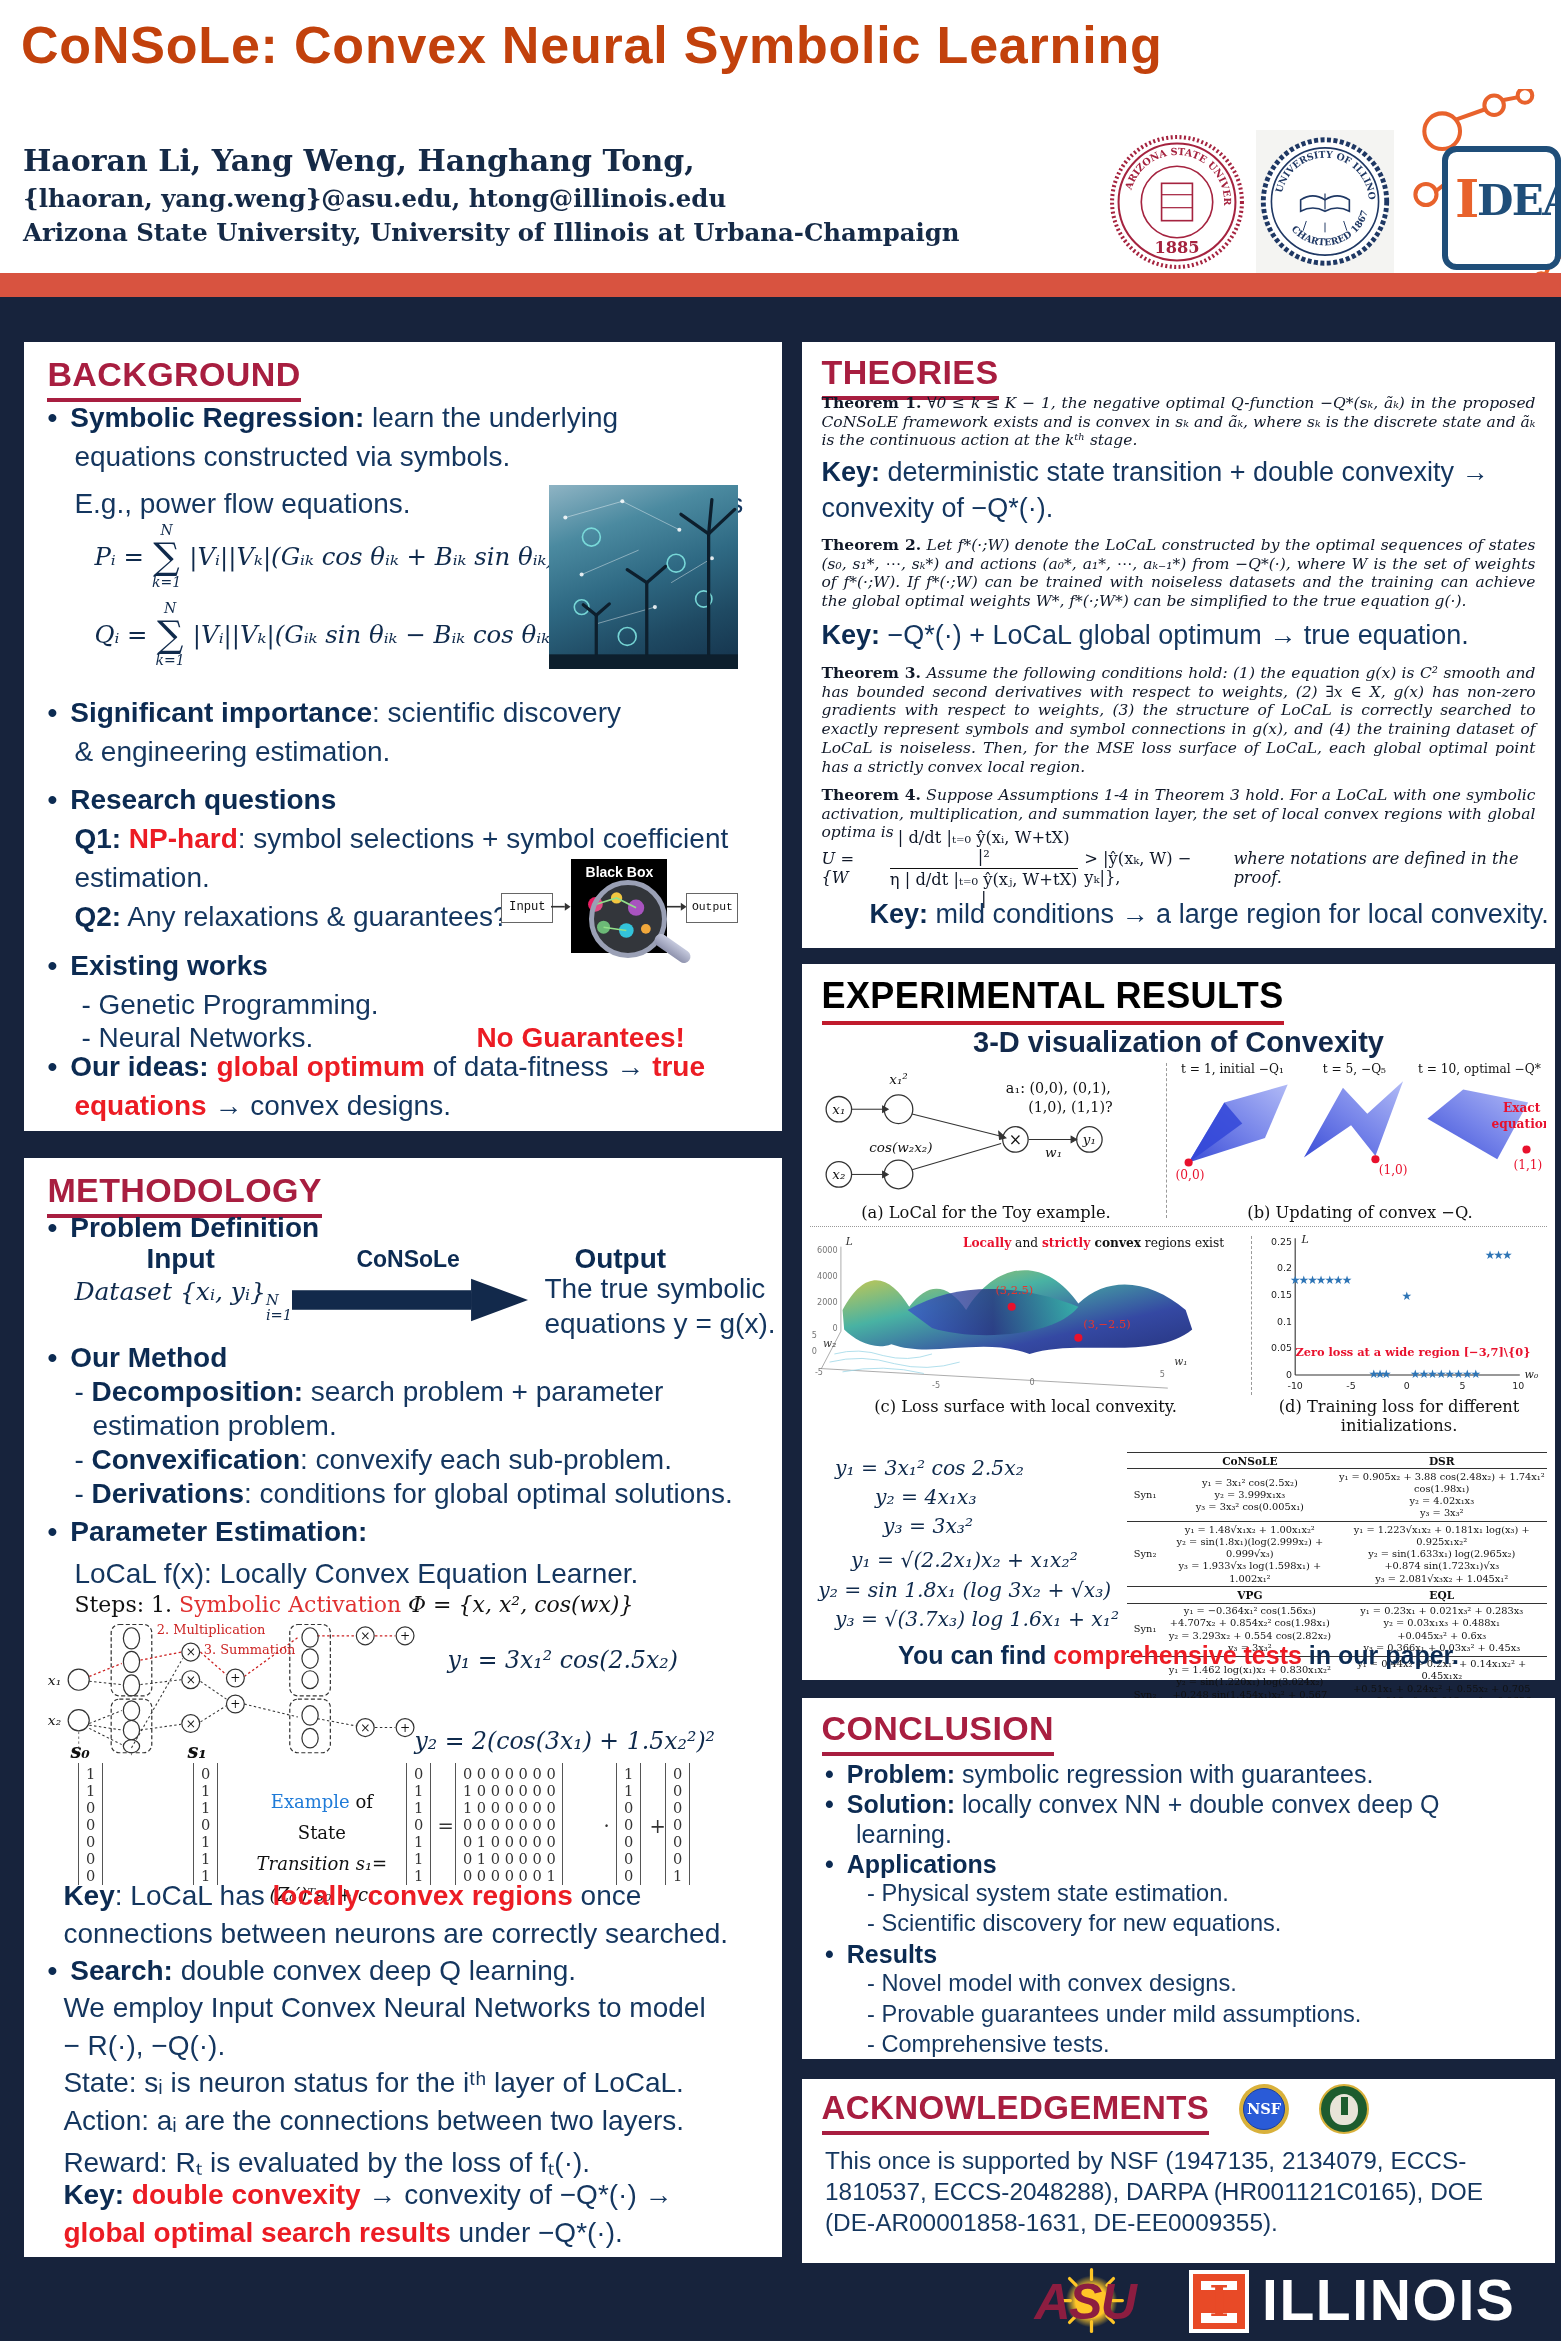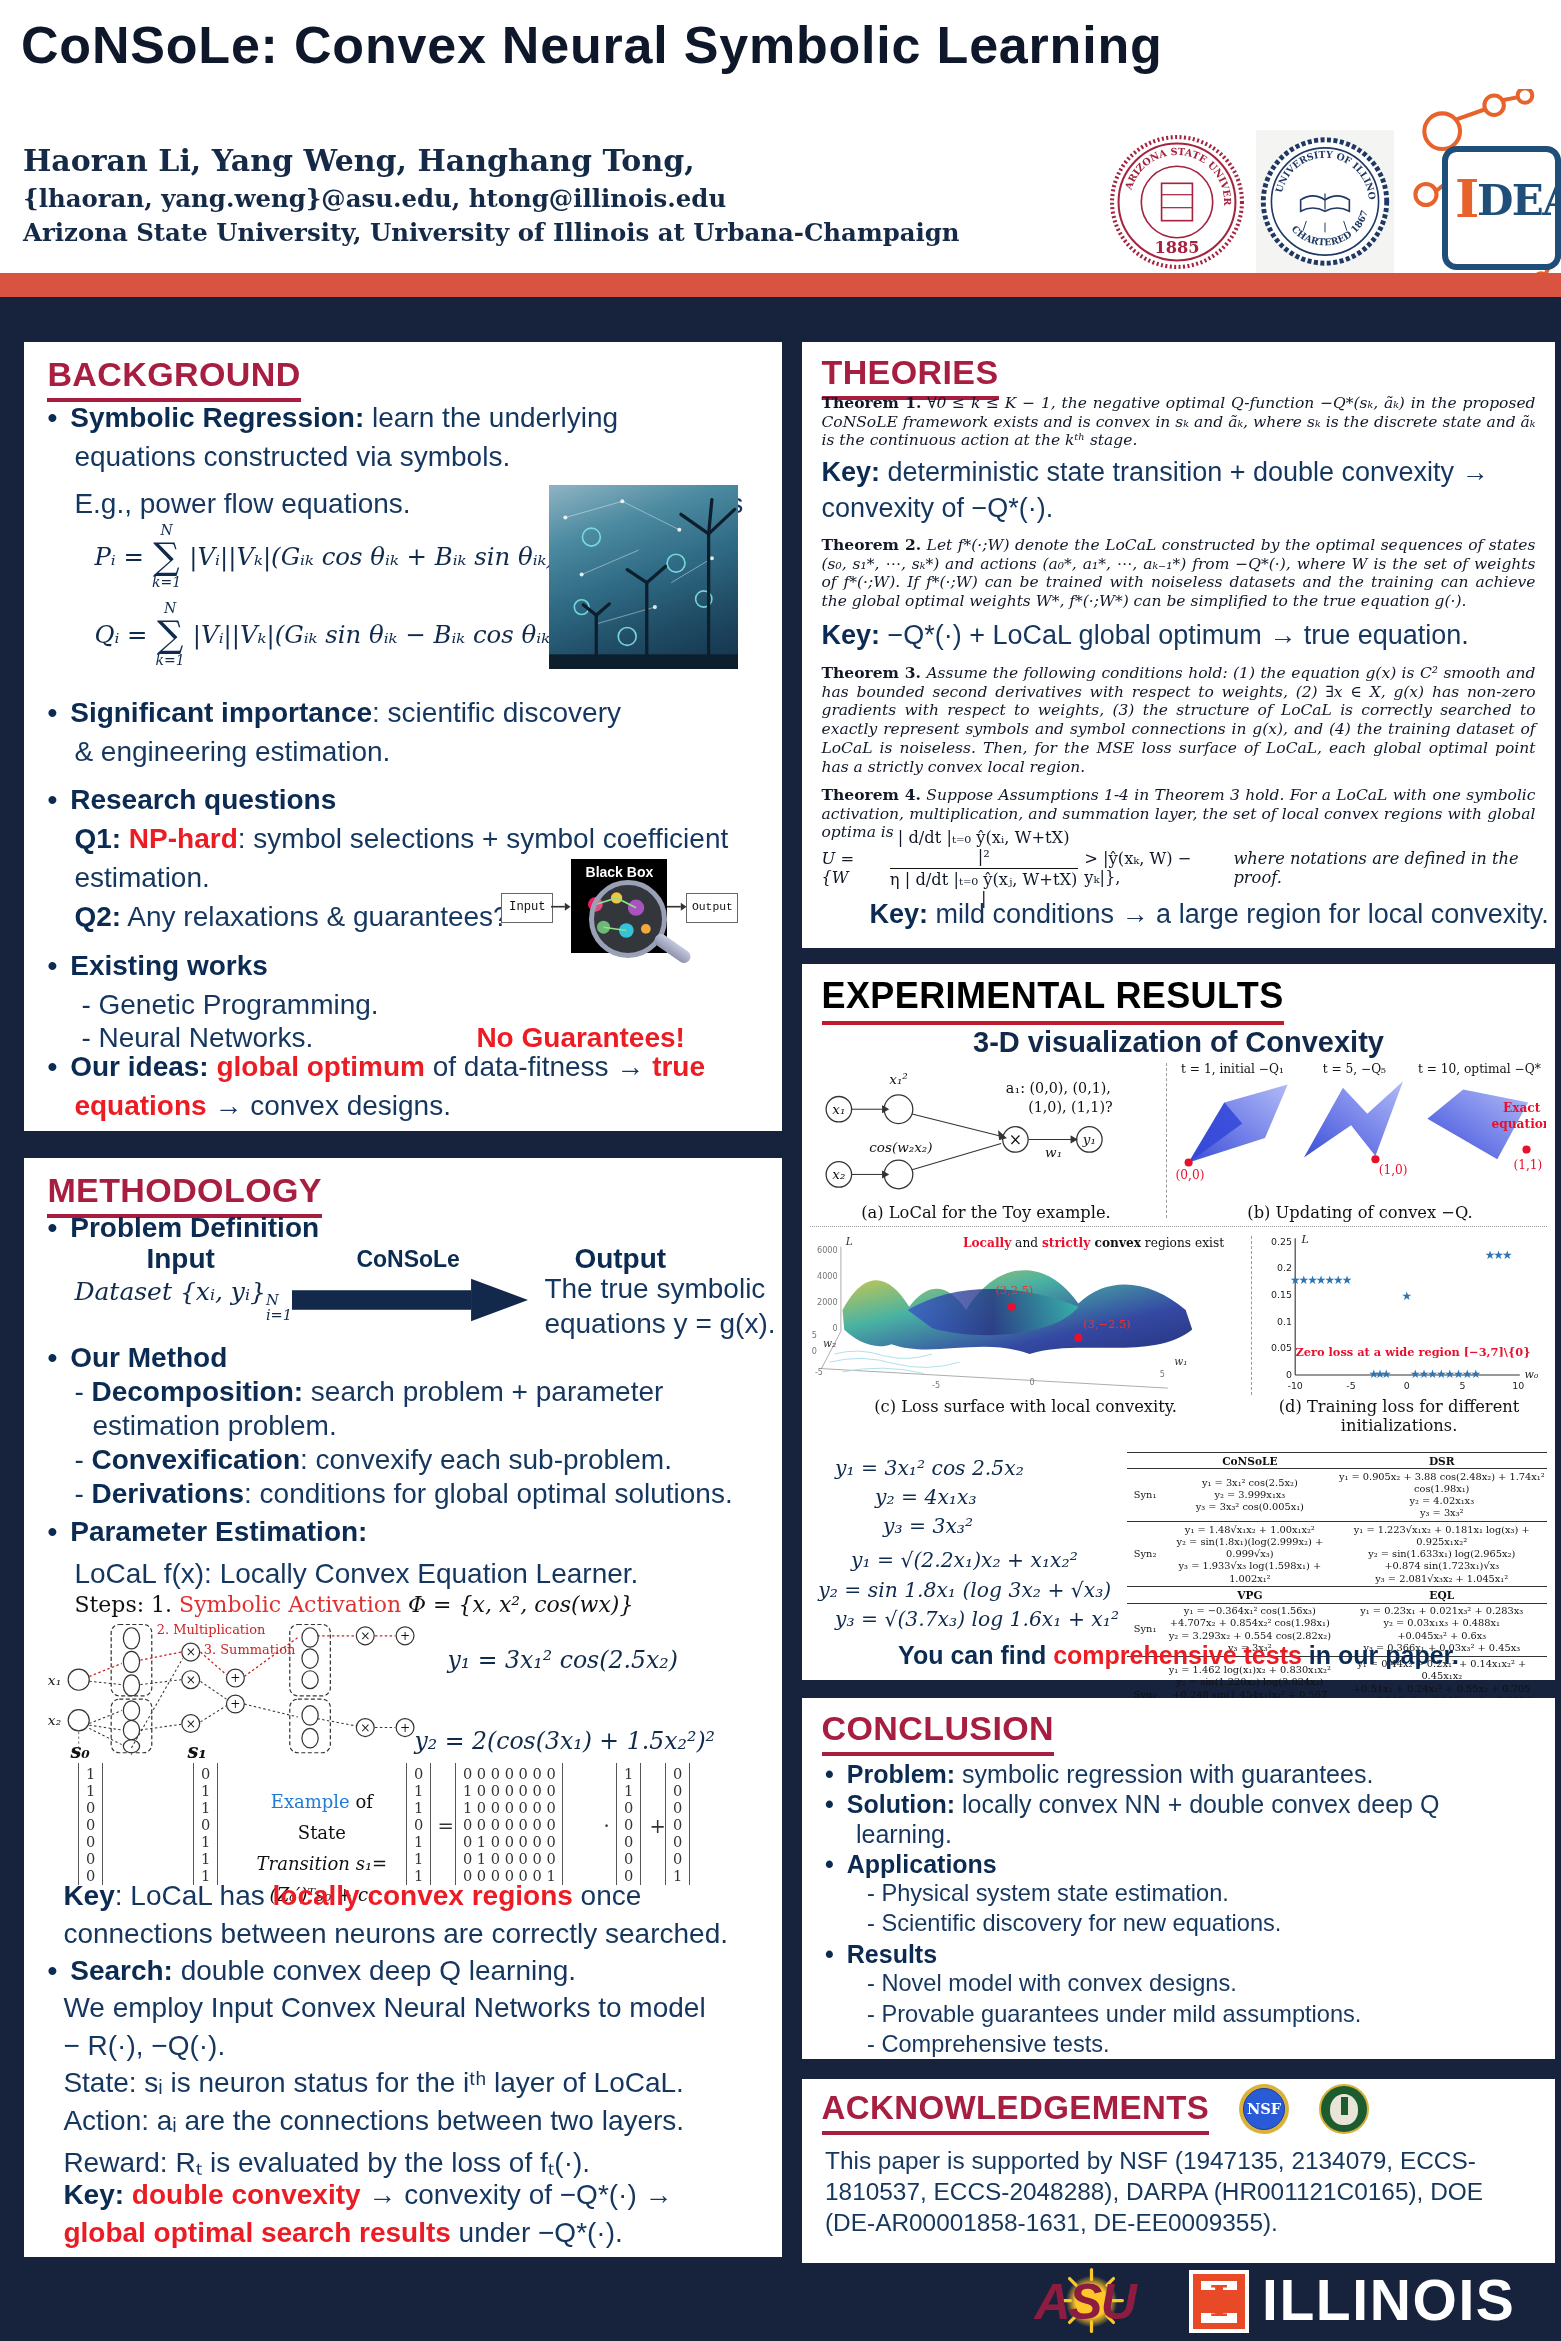--- a/index.html
+++ b/index.html
@@ -46,21 +46,21 @@
   .photo{position:absolute;background:linear-gradient(160deg,#8fb4c4 0%,#4b8aa0 25%,#2f6a84 50%,#1f4a63 75%,#14314a 100%);}
   .eqbig{position:absolute;font-family:"DejaVu Serif","DejaVu Sans",serif;font-style:italic;font-size:20.3px;
          line-height:29px;color:#0F2A4C;white-space:nowrap;}
 </style>
 </head>
 <body>
 
 <div class="poster">
 
   <div class="abs" style="left:0;top:0;width:1561px;height:273px;background:#ffffff;">
-    <div class="abs" style="left:21px;top:14.6px;font-size:52px;font-weight:bold;color:#0f172a;letter-spacing:0.8px;">CoNSoLe: Convex Neural Symbolic Learning</div>
+    <div class="abs" style="left:21px;top:14.6px;font-size:52px;font-weight:bold;color:#c2410c;letter-spacing:0.8px;">CoNSoLe: Convex Neural Symbolic Learning</div>
     <div class="abs serif" style="left:23px;top:143px;font-size:30px;font-weight:bold;color:#152A47;">Haoran Li, Yang Weng, Hanghang Tong,</div>
     <div class="abs serif" style="left:23px;top:184px;font-size:24.4px;font-weight:bold;color:#152A47;">{lhaoran, yang.weng}@asu.edu, htong@illinois.edu</div>
     <div class="abs serif" style="left:23px;top:218px;font-size:24.4px;font-weight:bold;color:#152A47;">Arizona State University, University of Illinois at Urbana-Champaign</div>
 
     <svg class="abs" style="left:1108px;top:133px;" width="138" height="138" viewBox="0 0 170 170">
       <circle cx="85" cy="85" r="80" fill="#ffffff" stroke="#A5233F" stroke-width="5" stroke-dasharray="2.5 3"></circle>
       <circle cx="85" cy="85" r="72" fill="none" stroke="#A5233F" stroke-width="2.5"></circle>
       <circle cx="85" cy="85" r="44" fill="none" stroke="#A5233F" stroke-width="2"></circle>
       <defs>
           <path id="asuTop" d="M85,85 m-58,0 a58,58 0 1,1 116,0"></path>
@@ -719,21 +719,21 @@
       <div class="abs" style="left:4.1px;top:4.1px;width:42px;height:42px;border-radius:50%;background:#2a5bd7;border:1.6px solid #1a3f9e;box-sizing:border-box;"></div>
       <div class="abs" style="left:0;top:16.3px;width:50px;text-align:center;color:#fff;font-weight:bold;font-size:14.6px;font-family:'DejaVu Serif',serif;">NSF</div>
     </div>
 
     <div class="abs" style="left:517px;top:4.9px;width:50px;height:50px;">
       <div class="abs" style="left:0;top:0;width:50px;height:50px;border-radius:50%;background:#1d5c2e;border:2.4px solid #d9b13b;box-sizing:border-box;"></div>
       <div class="abs" style="left:11.4px;top:9.8px;width:28px;height:31px;border-radius:50% 50% 45% 45%;background:#e8e4d8;"></div>
       <div class="abs" style="left:22px;top:13px;width:6.5px;height:18px;background:#1d5c2e;"></div>
     </div>
 
-    <div class="ln" style="left:23px;top:68px;font-size:24.4px;"><span>This paper is supported by NSF (1947135, 2134079, ECCS-</span></div>
+    <div class="ln" style="left:23px;top:68px;font-size:24.4px;"><span>This once is supported by NSF (1947135, 2134079, ECCS-</span></div>
     <div class="ln" style="left:23px;top:99px;font-size:24.4px;"><span>1810537, ECCS-2048288), DARPA (HR001121C0165), DOE</span></div>
     <div class="ln" style="left:23px;top:130px;font-size:24.4px;"><span>(DE-AR00001858-1631, DE-EE0009355).</span></div>
   </div>
 
   <div class="abs" style="left:0;top:2262px;width:1561px;height:80px;">
 
     <div class="abs" style="left:1012px;top:4.9px;width:146px;height:68px;">
       <div class="abs" style="left:50px;top:4.9px;width:59px;height:59px;border-radius:50%;
            background:radial-gradient(circle,#FFC627 0%,#FFC627 38%,rgba(255,198,39,0) 62%);"></div>
       <svg class="abs" style="left:47px;top:1.6px;" width="65" height="65" viewBox="0 0 80 80">

